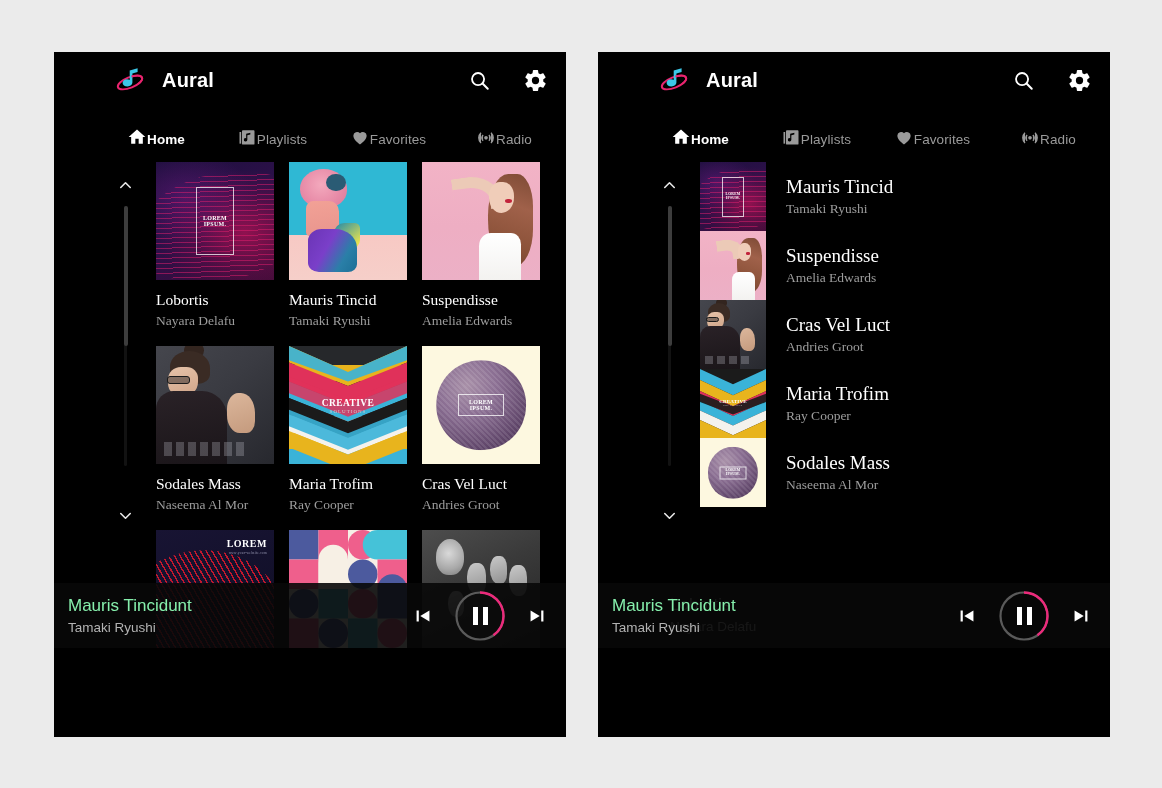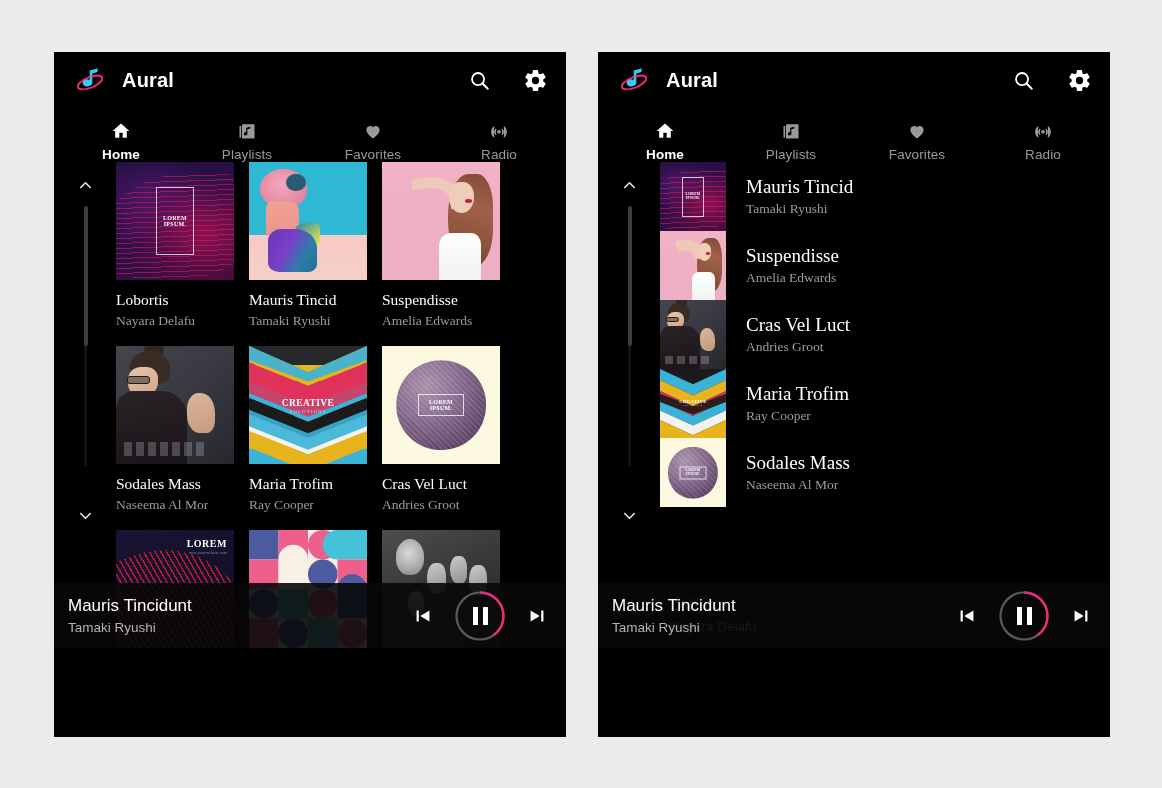--- a/index.html
+++ b/index.html
@@ -18,20 +18,21 @@
     width: 1162px;
     height: 788px;
     background: #ebebeb;
   }
 
   
   .panel {
     position: absolute;
     background: #000;
     overflow: hidden;
+    padding-left: 40px;
   }
   .panel-left  { left: 54px;  top: 52px; width: 512px; height: 685px; }
   .panel-right { left: 598px; top: 52px; width: 512px; height: 685px; }
 
   
   .appbar {
     position: relative;
     height: 56px;
     display: flex;
     align-items: center;
@@ -59,23 +60,23 @@
   .tabs {
     position: relative;
     display: flex;
     height: 54px;
     padding: 0 4px;
     z-index: 30;
   }
   .tab {
     flex: 1;
     display: flex;
-    flex-direction: column;
+    flex-direction: row;
     align-items: center;
-    justify-content: flex-end;
+    justify-content: center;
     padding-top: 4px;
     cursor: pointer;
   }
   .tab-icon { height: 22px; display: flex; align-items: center; justify-content: center; }
   .tab-label {
     margin-top: 5px;
     font-size: 13.5px;
     color: #9a9a9a;
     letter-spacing: .1px;
   }
@@ -199,21 +200,21 @@
     height: 65px;
     background: rgba(8,8,8,0.90);
     display: flex;
     align-items: center;
     padding: 0 16px 0 14px;
     z-index: 40;
   }
   .player-meta { min-width: 0; }
   .player-title {
     font-size: 17px;
-    color: #ffffff;
+    color: #86efac;
     white-space: nowrap;
     line-height: 1.2;
   }
   .player-sub {
     margin-top: 3px;
     font-size: 13.5px;
     color: #b3b3b3;
     white-space: nowrap;
   }
   .player-spacer { flex: 1; }

